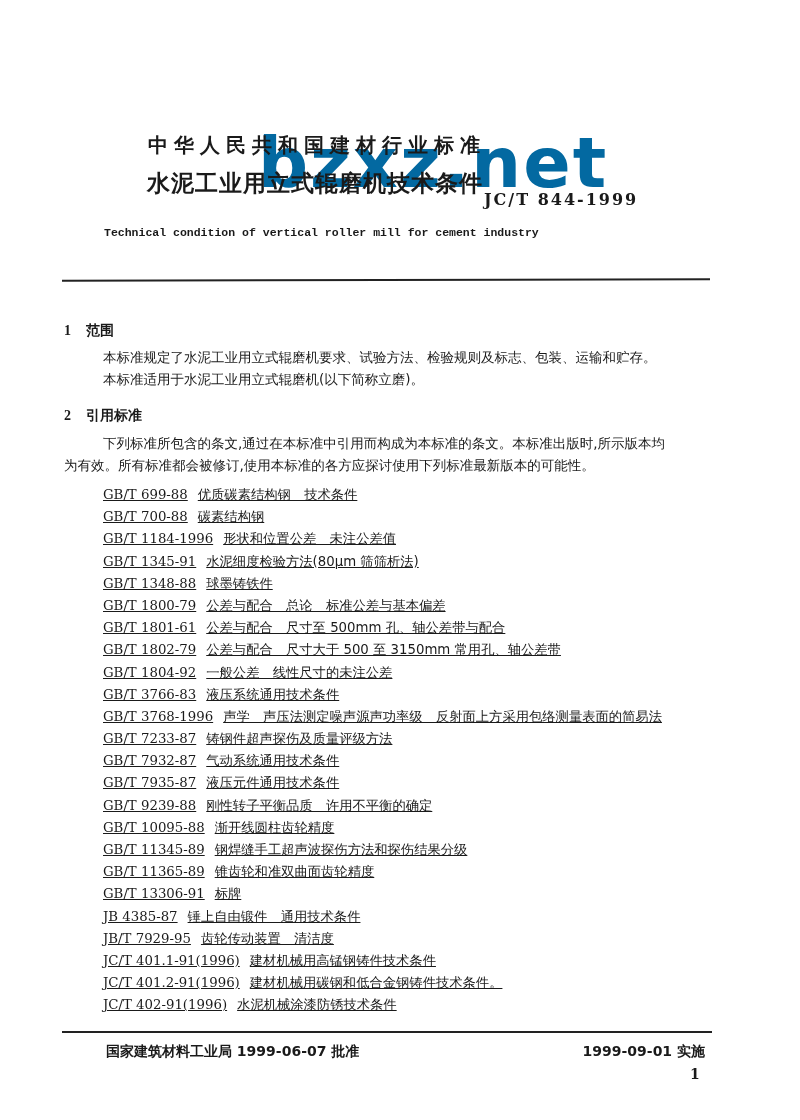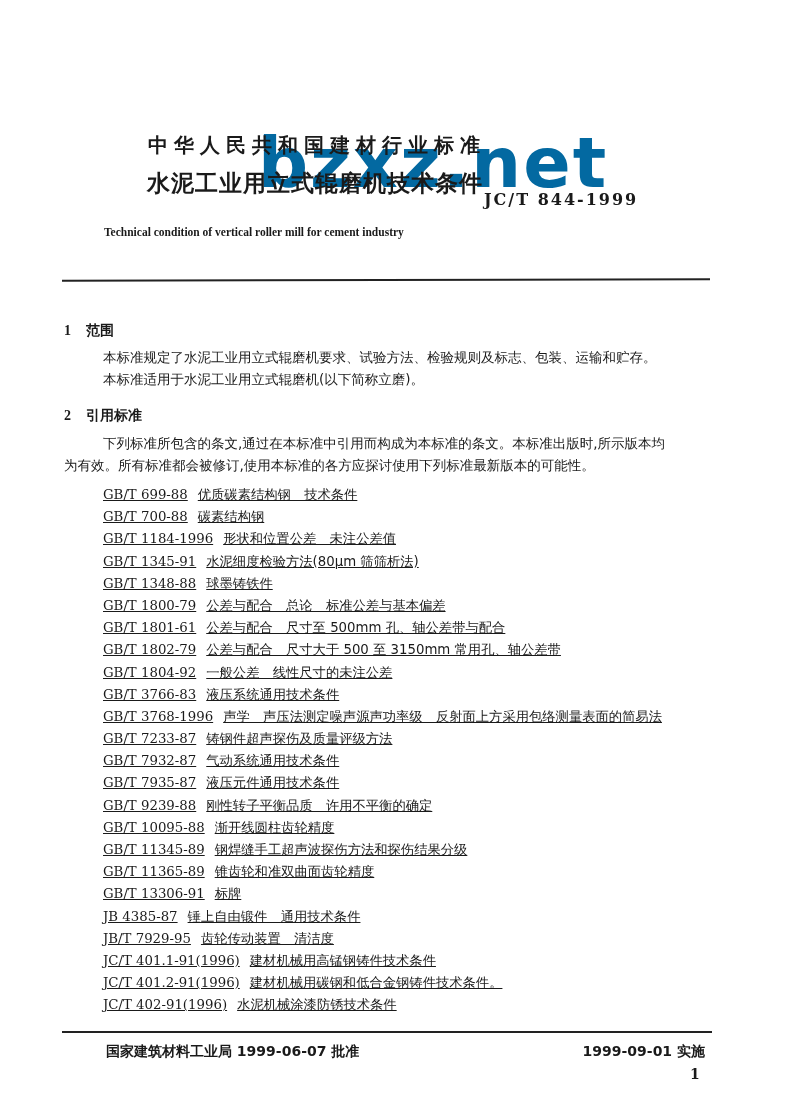--- a/index.html
+++ b/index.html
@@ -18,21 +18,21 @@
   }
   .std-title {
     position: absolute; left: 147px; top: 168px; font-family: Liberation Sans, sans-serif;
     font-weight: bold; font-size: 23px; letter-spacing: 1px; z-index: 1;
   }
   .std-code {
     position: absolute; left: 484px; top: 190px; font-family: "DejaVu Serif", serif;
     font-weight: bold; font-size: 16px; letter-spacing: 2px; z-index: 1;
   }
   .std-en {
-    position: absolute; left: 104px; top: 226px; font-family: Liberation Serif, serif;
+    position: absolute; left: 104px; top: 226px; font-family: Liberation Mono, monospace;
     font-weight: bold; font-size: 11.5px; z-index: 1;
   }
   .top-rule {
     position: absolute; left: 62px; top: 279px; width: 648px; height: 2px; background: #222; transform: rotate(-0.12deg);
   }
   .section-head {
     position: absolute; font-family: Liberation Serif, serif; font-size: 14px; font-weight: bold;
   }
   .section-head .num { display: inline-block; width: 22px; }
   .para {

